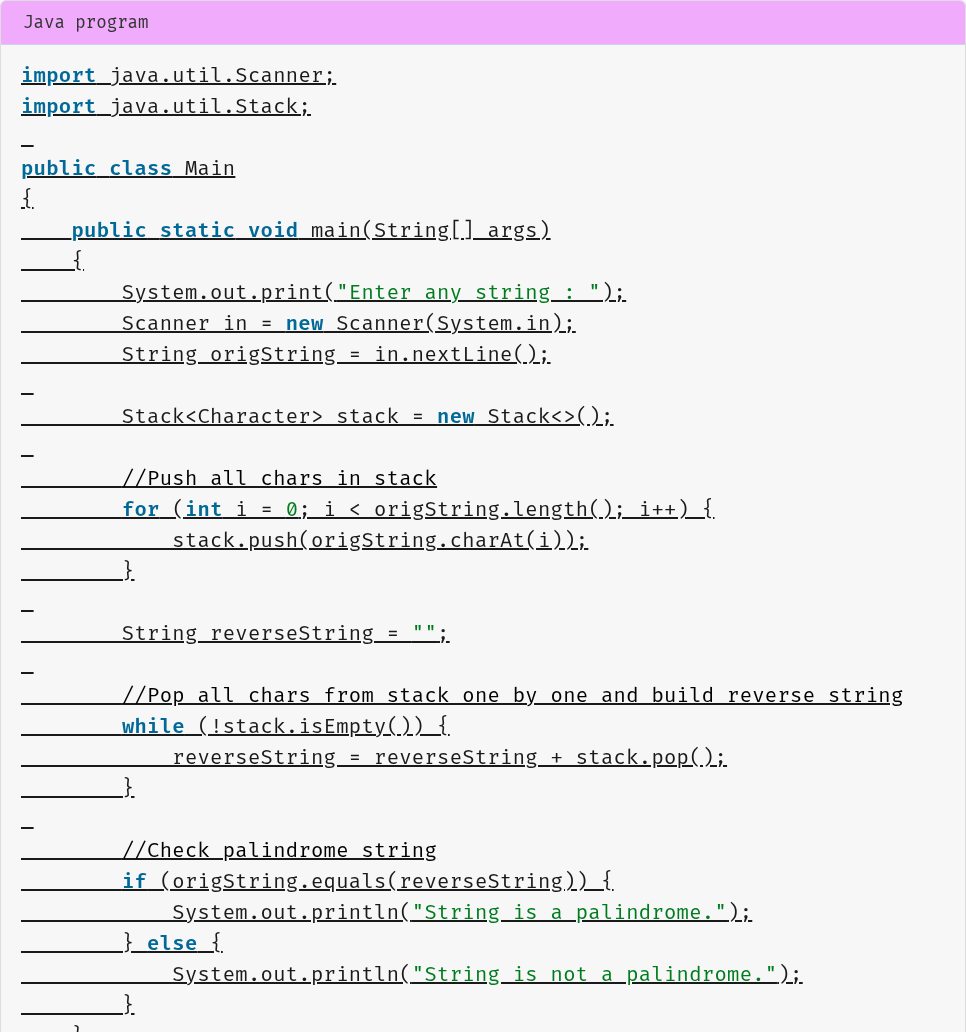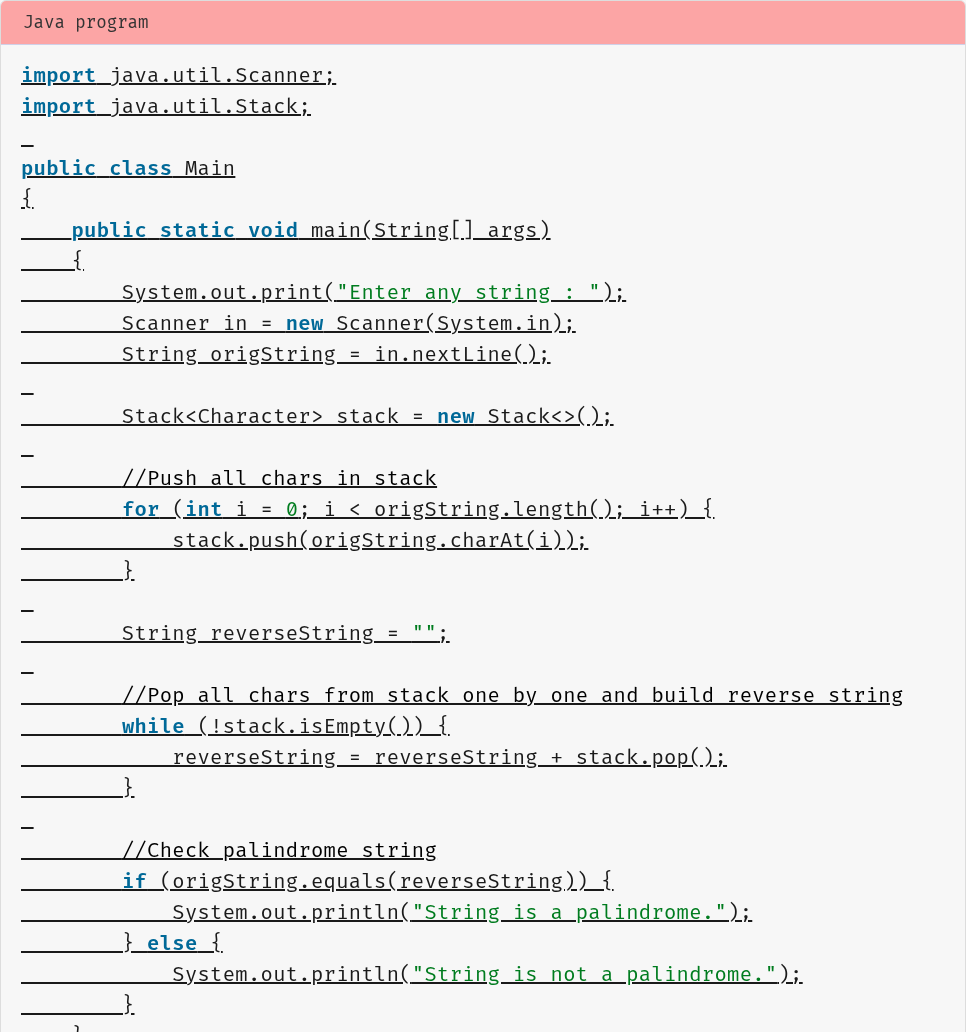--- a/index.html
+++ b/index.html
@@ -8,21 +8,21 @@
     font-family: "Fira Code", "Consolas", "Menlo", "Monaco", monospace;
     width: 966px;
   }
   .code-block {
     border: 1px solid #ddd;
     border-radius: 6px;
     background: #f7f7f7;
     overflow: hidden;
   }
   .code-header {
-    background: #fca5a5;
+    background: #f0abfc;
     border-bottom: 1px solid #d0d0e8;
     padding: 11px 22px;
     font-size: 17px;
     color: #333;
   }
   .code-body {
     padding: 16px 13px 16px 20px;
     font-size: 20px;
     line-height: 1.55;
     white-space: pre;

